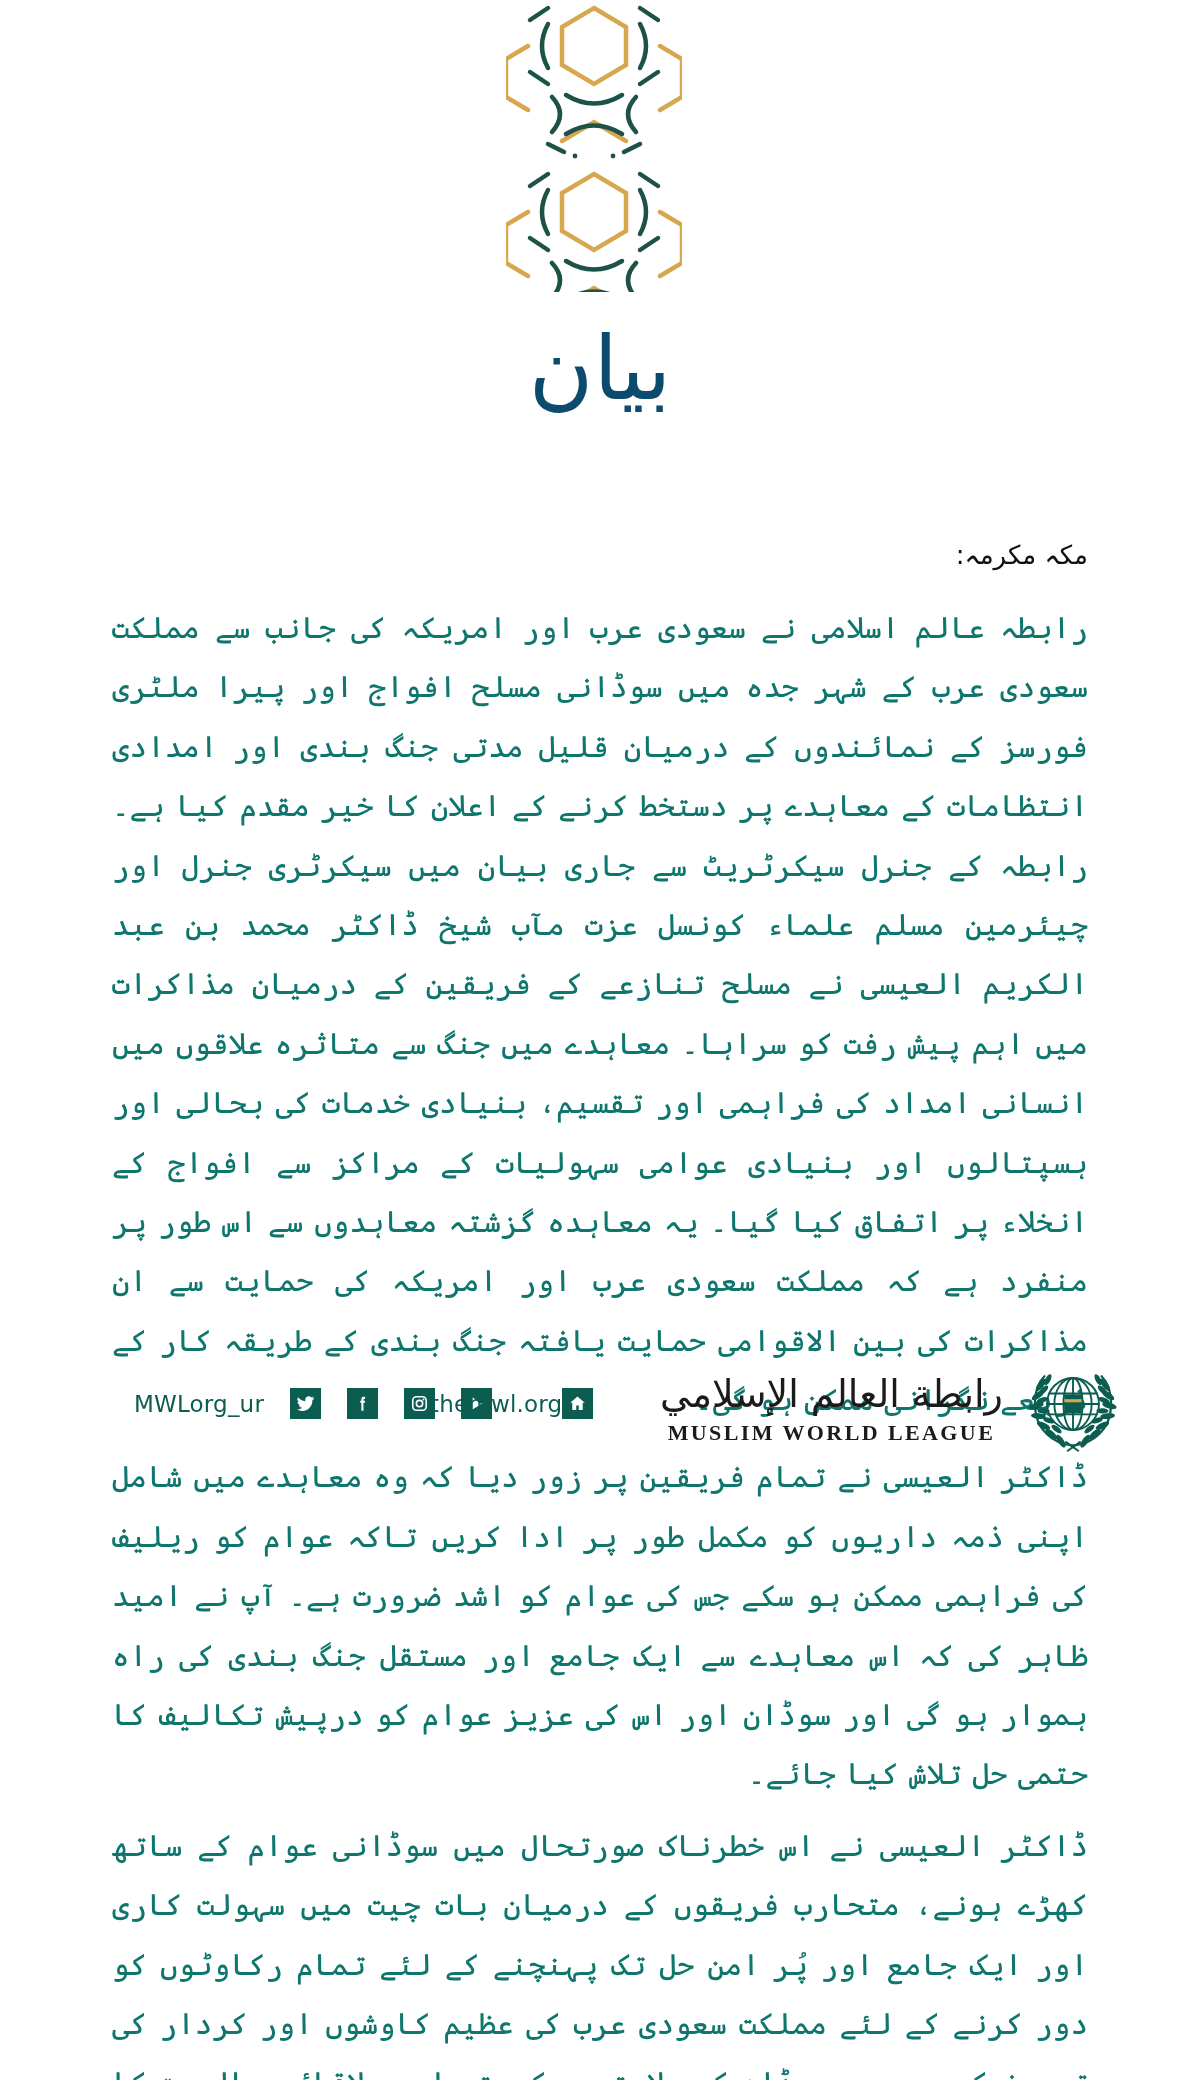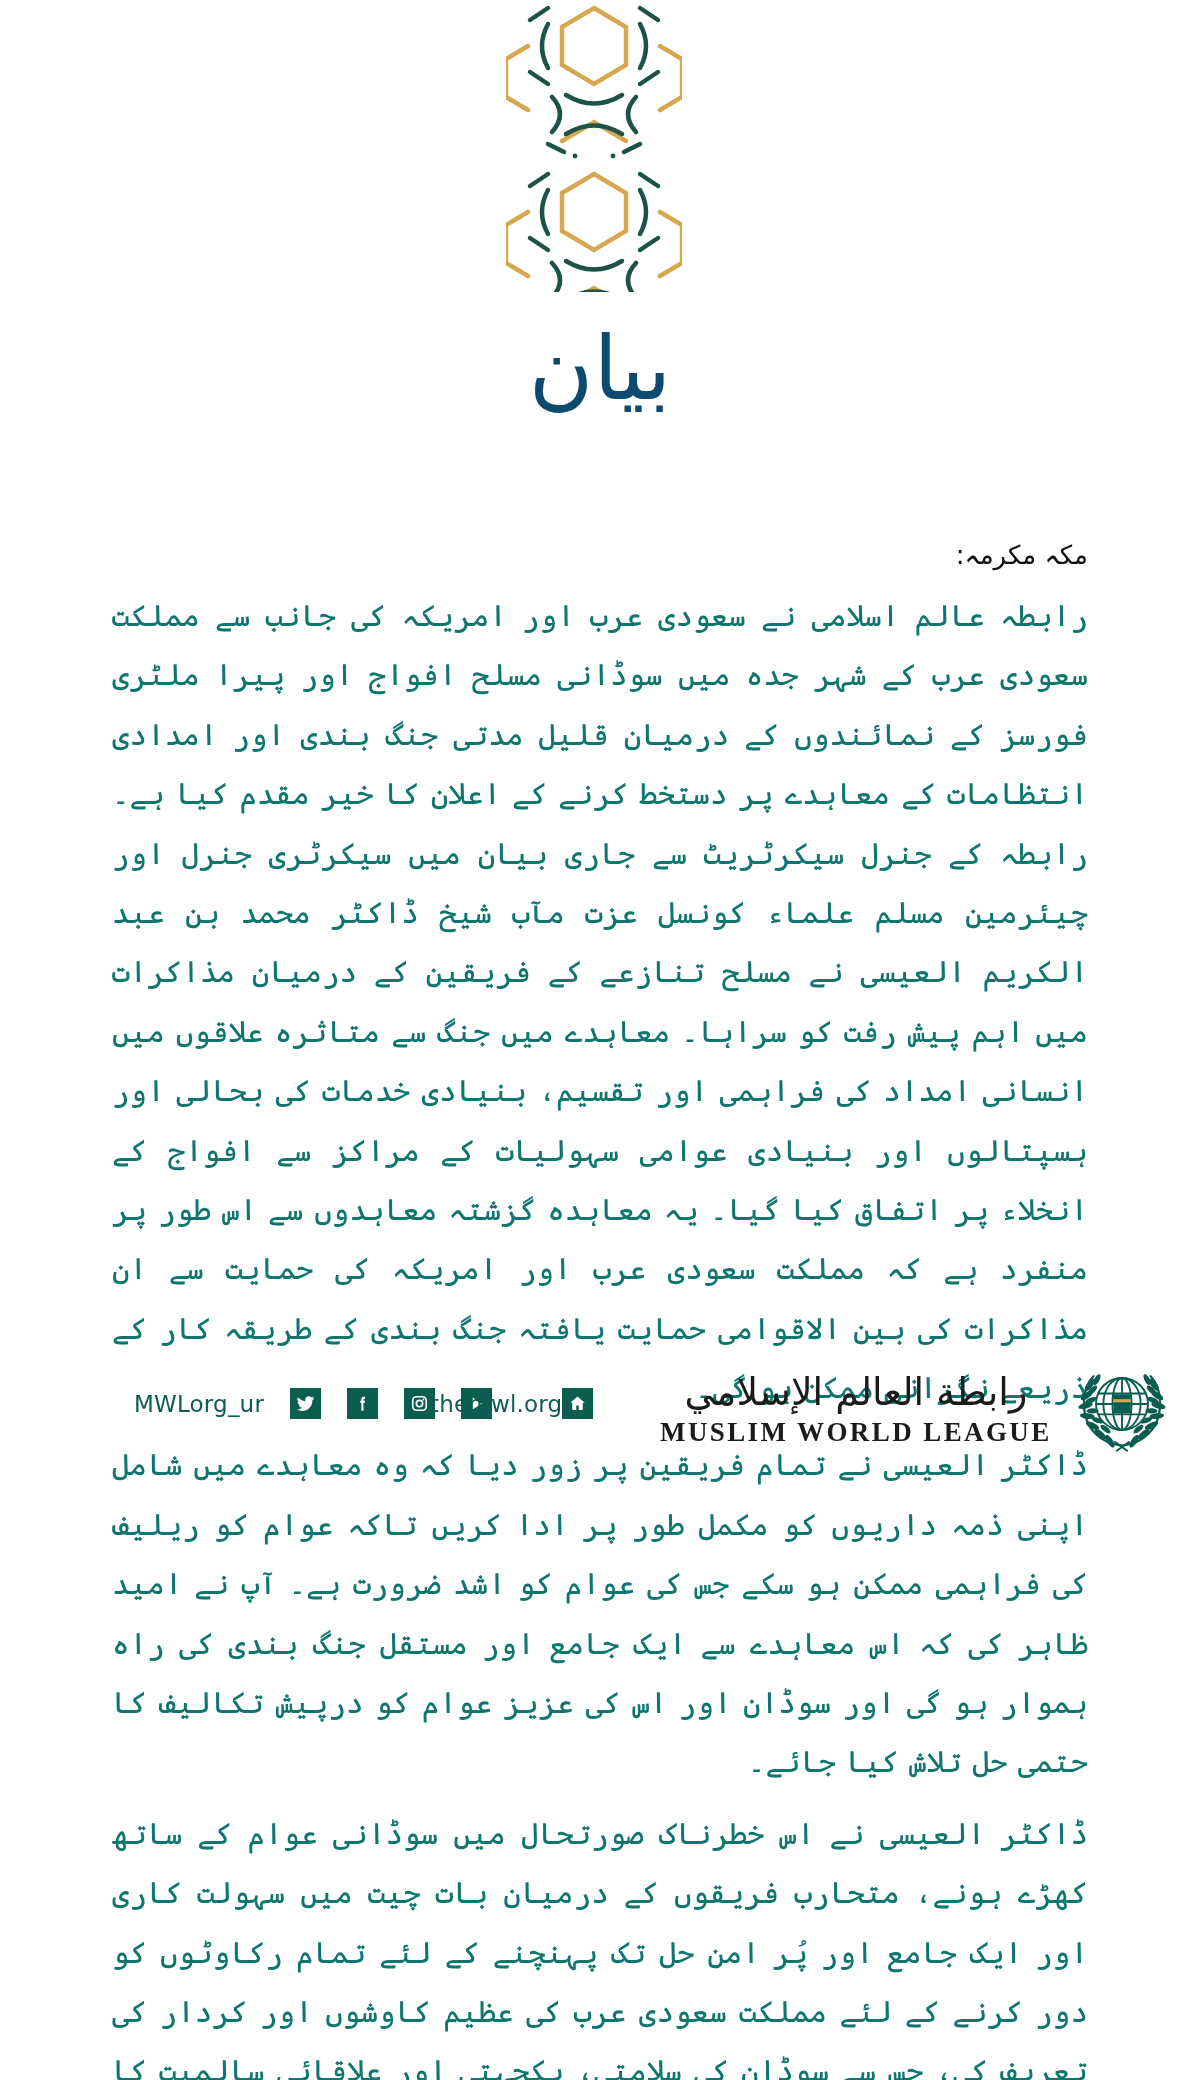--- a/index.html
+++ b/index.html
@@ -55,21 +55,21 @@
     width:976px;
     direction:rtl;
     text-align:justify;
     text-align-last:right;
   }
   .dateline {
     font-family:"DejaVu Sans", sans-serif;
     font-size:26px;
     color:#101010;
     text-align:left;
-    margin-bottom:16px;
+    margin-bottom:28px;
     direction:rtl;
   }
   .para {
     font-family:Liberation Sans, sans-serif;
     font-size:30px;
     line-height:1.98;
     color:#0f766e;
     direction:rtl;
     text-align:justify;
     text-align-last:right;
@@ -135,21 +135,21 @@
     font-family:"DejaVu Sans", sans-serif;
     font-size:38px;
     color:#1b1b1b;
     direction:rtl;
     line-height:1.1;
     white-space:nowrap;
     font-weight:400;
   }
   .logo-en {
     font-family:"Liberation Serif", serif;
-    font-size:27px;
+    font-size:22px;
     letter-spacing:2.4px;
     color:#1b1b1b;
     font-weight:700;
     white-space:nowrap;
   }
   .emblem { width:104px; height:104px; flex:0 0 auto; }
   .emblem svg { display:block; }
 
   .footer-inner { position:relative; width:1200px; height:2080px; }
 </style>

